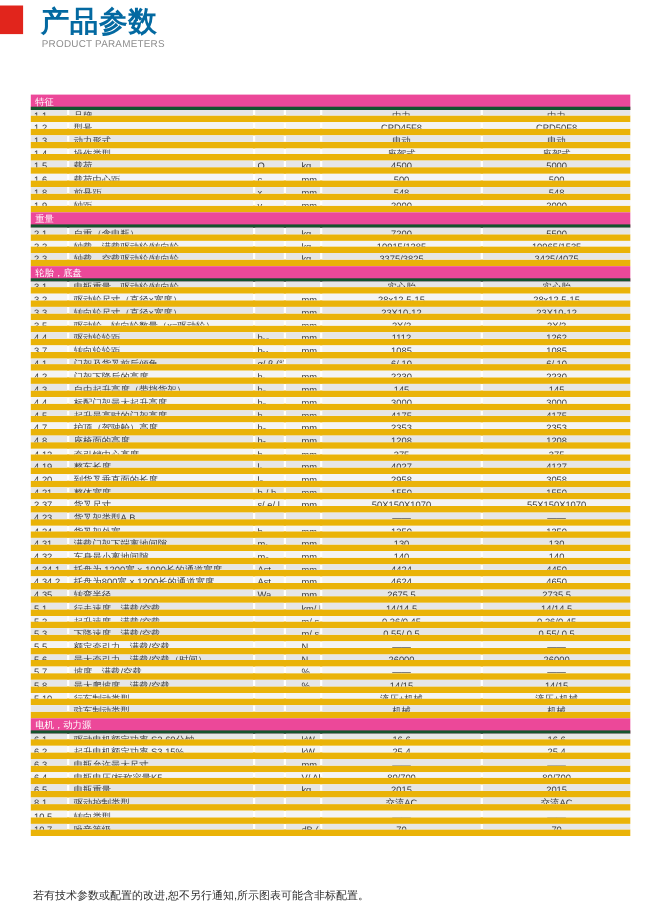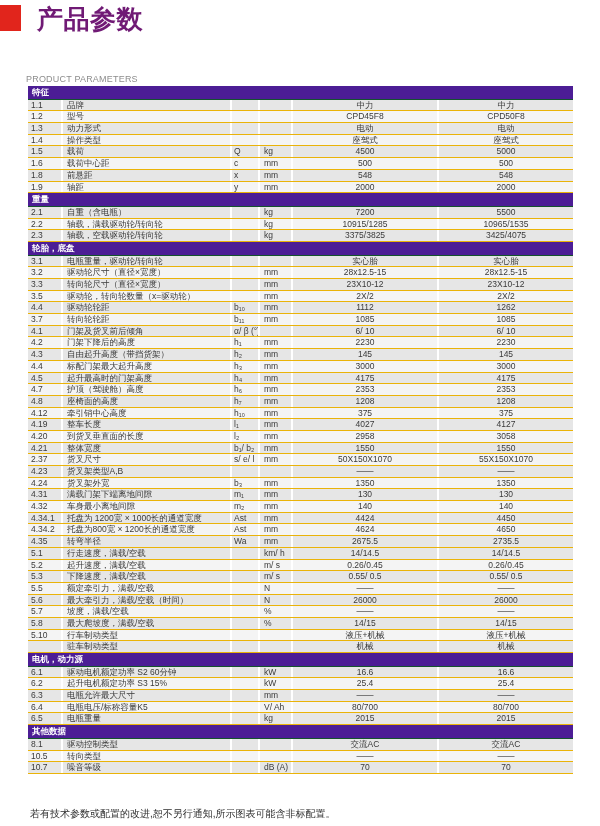--- a/index.html
+++ b/index.html
@@ -2,42 +2,42 @@
 <html><head>
 <meta charset="utf-8">
 <style>
   html,body{margin:0;padding:0;}
   body{
     width:600px;height:826px;background:#ffffff;position:relative;
     font-family:"Liberation Sans","DejaVu Sans",sans-serif;
     -webkit-font-smoothing:antialiased;overflow:hidden;
   }
   .brand-square{position:absolute;left:0;top:5px;width:21px;height:26px;background:#e1251c;}
-  .page-title{position:absolute;left:37px;top:3px;font-size:26px;font-weight:700;color:#701a75;letter-spacing:0.5px;line-height:32px;}
-  .page-subtitle{position:absolute;left:26px;top:35px;font-size:9px;color:#8d8d8d;letter-spacing:0.2px;margin-top:39px;}
+  .page-title{position:absolute;left:37px;top:3px;font-size:26px;font-weight:700;color:#0369a1;letter-spacing:0.5px;line-height:32px;}
+  .page-subtitle{position:absolute;left:38px;top:35px;font-size:9px;color:#8d8d8d;letter-spacing:0.2px;}
   .params-table{position:absolute;left:28px;top:86px;width:545px;}
   .section-bar{
-    height:13.7px;box-sizing:border-box;border-bottom:1px solid #14532d;
-    background:#4c1d95;color:#ffffff;font-size:8.5px;font-weight:700;
+    height:13.7px;box-sizing:border-box;border-bottom:3px solid #14532d;
+    background:#ec4899;color:#ffffff;font-size:8.5px;font-weight:400;
     line-height:12.7px;padding-left:4px;
   }
   .row{
     display:grid;grid-template-columns:33px 167px 26px 31px 144px 1fr;
-    column-gap:2px;height:11.7px;box-sizing:border-box;border-bottom:1px solid #eab308;
+    column-gap:2px;height:11.7px;box-sizing:border-box;border-bottom:6px solid #eab308;
   }
   .row.gray  .cell{background:#e6e6e6;}
   .row.light .cell{background:#f4f4f4;}
   .cell{
     font-size:8.5px;color:#3a3a3a;line-height:10.7px;overflow:hidden;
     white-space:nowrap;
   }
   .c-no{padding-left:3px;}
   .c-desc{padding-left:4px;}
   .c-sym{padding-left:2px;}
-  .c-unit{padding-left:4px;}
+  .c-unit{padding-left:14px;}
   .c-v1,.c-v2{text-align:center;}
   .footer-note{position:absolute;left:30px;top:807px;font-size:10px;color:#2f2f2f;text-align:center;}
 </style>
 </head>
 <body>
 
 <div class="brand-square"></div>
 <div class="page-title">产品参数</div>
 <div class="page-subtitle">PRODUCT PARAMETERS</div>
 
@@ -439,21 +439,20 @@
       <div class="cell c-v2">80/700</div>
     </div>
     <div class="row gray">
       <div class="cell c-no">6.5</div>
       <div class="cell c-desc">电瓶重量</div>
       <div class="cell c-sym"></div>
       <div class="cell c-unit">kg</div>
       <div class="cell c-v1">2015</div>
       <div class="cell c-v2">2015</div>
     </div>
-    <div class="section-bar">其他数据</div>
     <div class="row gray">
       <div class="cell c-no">8.1</div>
       <div class="cell c-desc">驱动控制类型</div>
       <div class="cell c-sym"></div>
       <div class="cell c-unit"></div>
       <div class="cell c-v1">交流AC</div>
       <div class="cell c-v2">交流AC</div>
     </div>
     <div class="row light">
       <div class="cell c-no">10.5</div>

